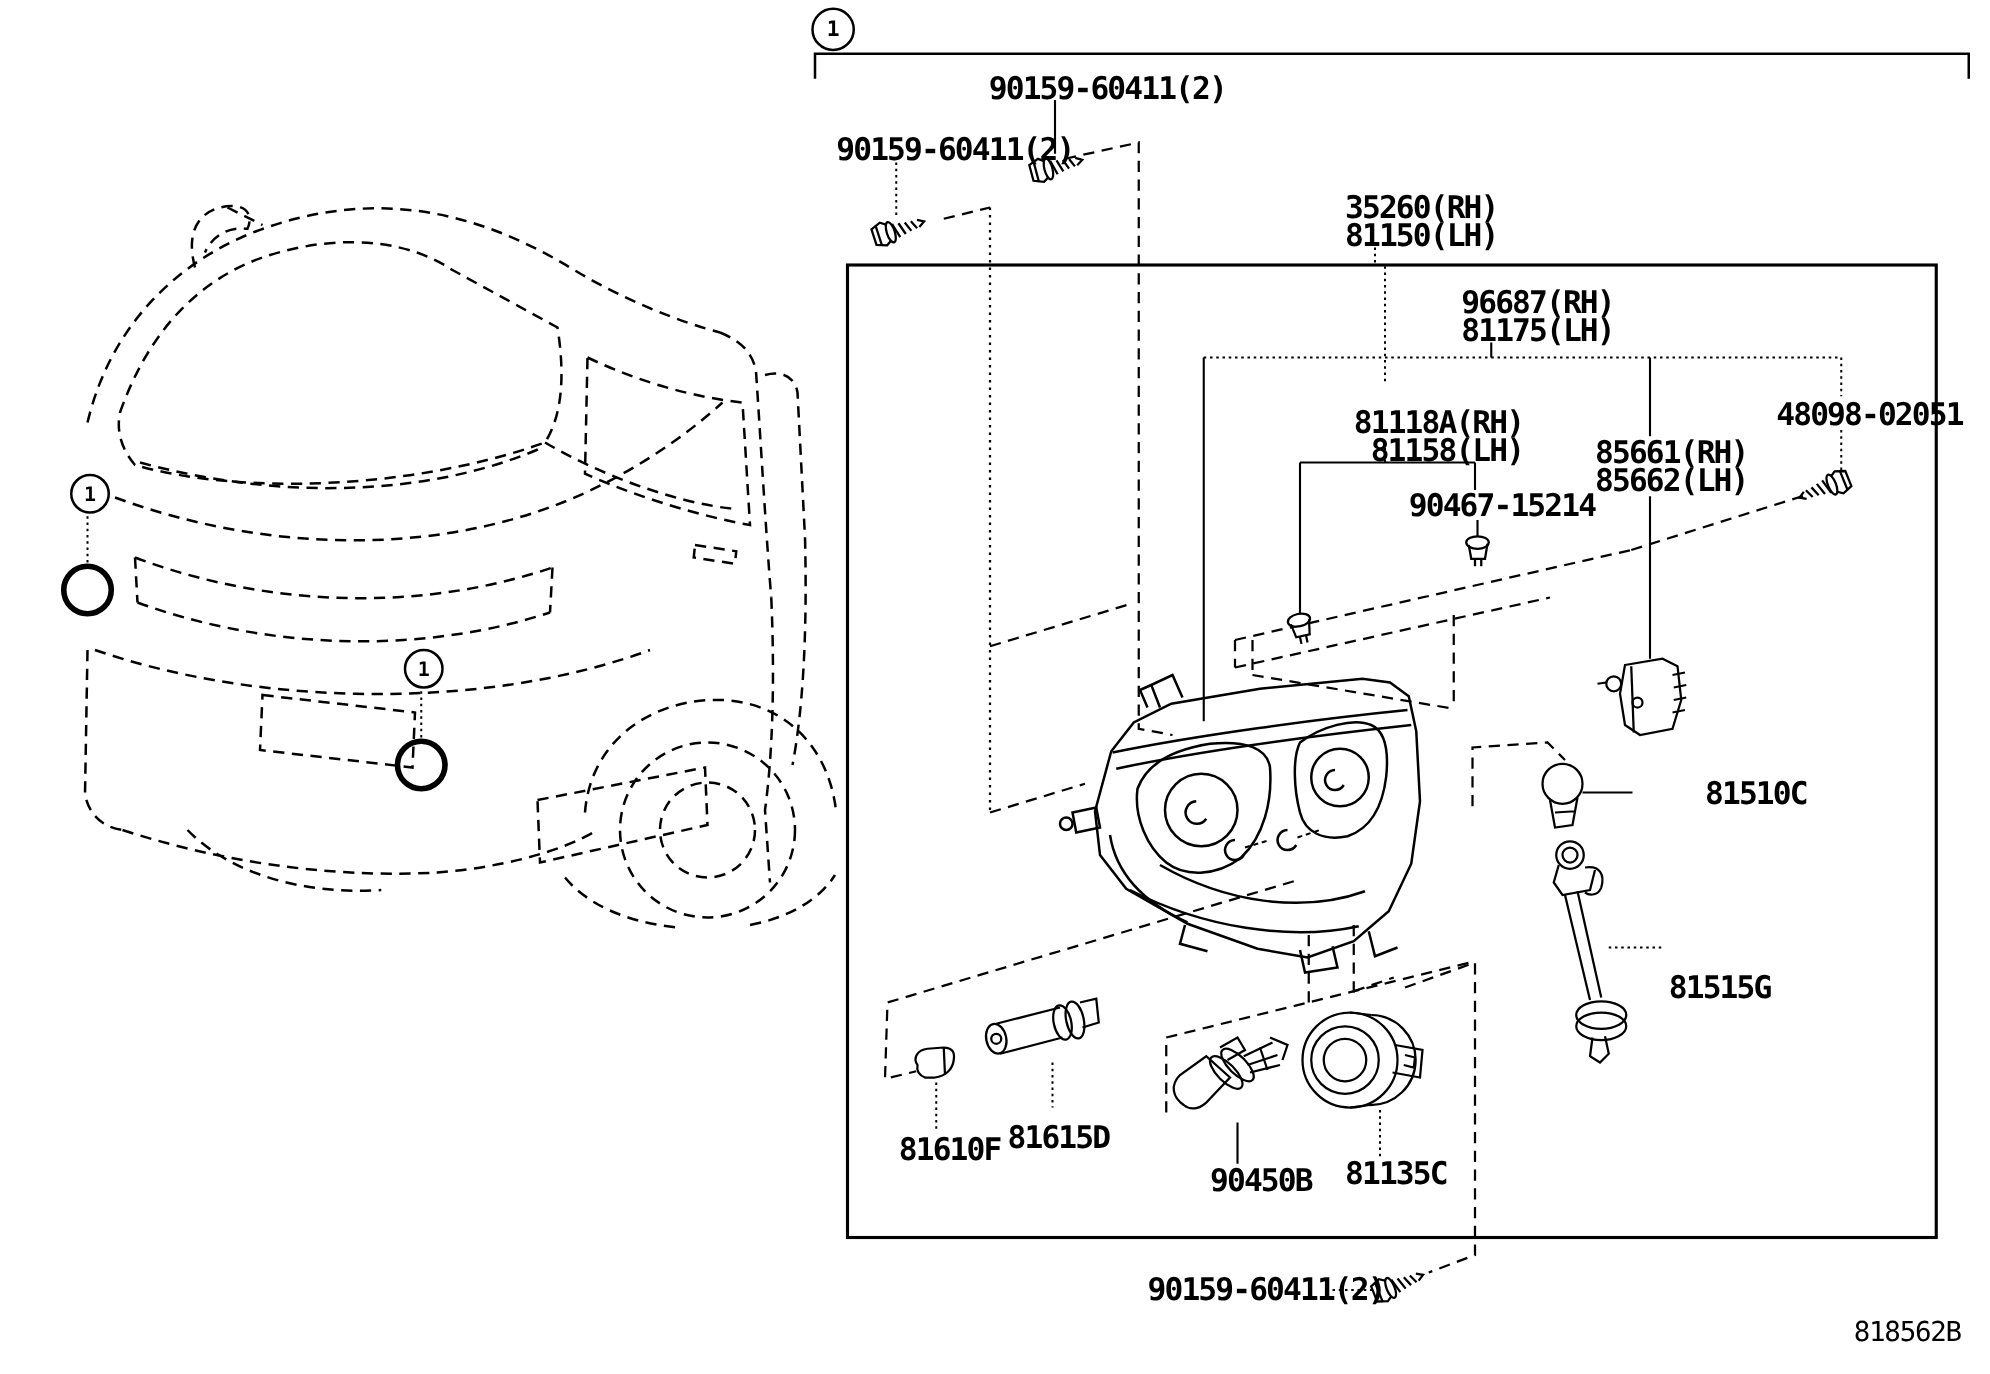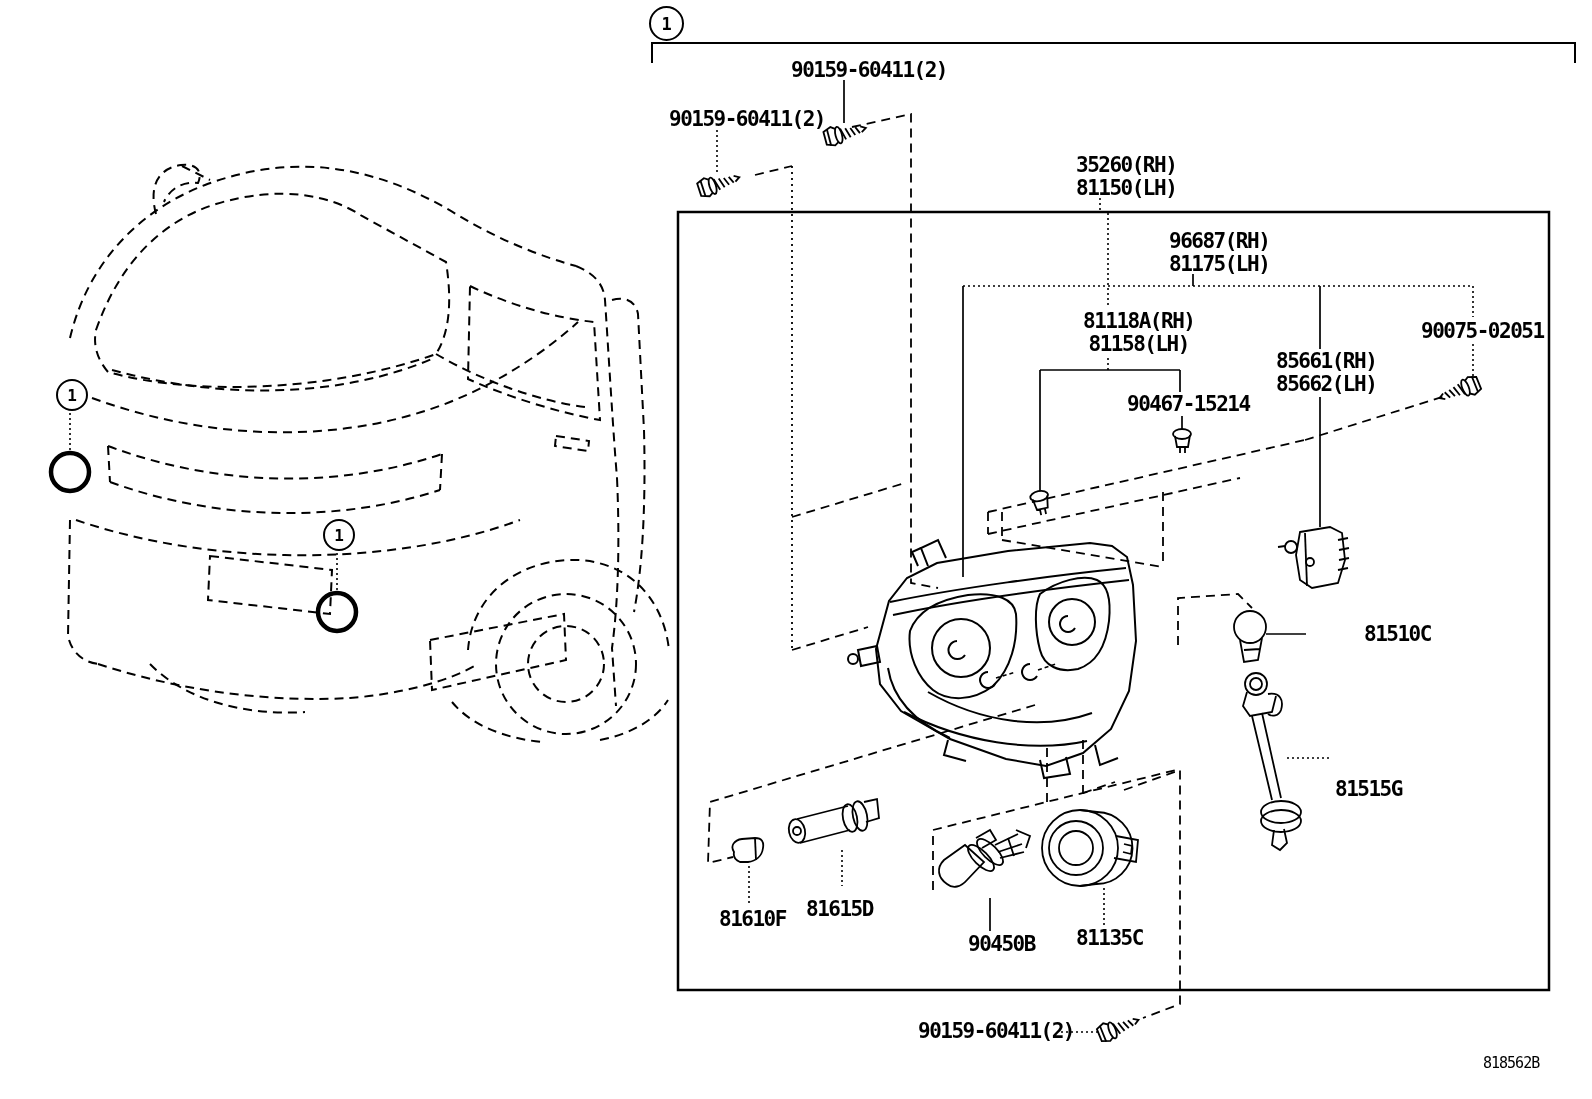--- a/index.html
+++ b/index.html
@@ -2,31 +2,31 @@
 <html><head>
 <meta charset="utf-8">
 <style>
   html,body{margin:0;padding:0;background:#fff;}
   .stage{
     position:relative;width:1592px;height:1099px;background:#ffffff;
     font-family:"DejaVu Sans Mono",monospace;color:#000;overflow:hidden;
   }
   svg.art{position:absolute;left:0;top:0;}
   .lbl{
-    position:absolute;color:#000;font-weight:700;font-size:21px;line-height:23px;
-    letter-spacing:-1.5px;white-space:pre-line;text-align:center;cursor:default;
+    position:absolute;color:#000;font-weight:700;font-size:25px;line-height:23px;
+    letter-spacing:-1.5px;white-space:pre-line;text-align:right;cursor:default;
   }
   .callout{
     position:absolute;width:28px;height:28px;border:2px solid #000;border-radius:50%;
     display:flex;align-items:center;justify-content:center;background:#fff;
     font-size:16px;font-weight:700;letter-spacing:0;
   }
   .callout-lg{width:31px;height:31px;font-size:17px;}
   .figcode{
-    position:absolute;font-size:15px;font-weight:400;letter-spacing:-1px;color:#000;
+    position:absolute;font-size:22px;font-weight:400;letter-spacing:-1px;color:#000;
   }
 </style>
 </head>
 <body>
 
 <div class="stage">
 
 <svg class="art" width="1592" height="1099" viewBox="0 0 1592 1099">
 
   <defs>
@@ -228,23 +228,23 @@
   <div class="callout callout-lg" style="left:649px;top:6px">1</div>
   <div class="callout" style="left:56px;top:379px">1</div>
   <div class="callout" style="left:323px;top:519px">1</div>
 
   <div class="lbl" style="left:791px;top:59px">90159-60411(2)</div>
   <div class="lbl" style="left:669px;top:108px">90159-60411(2)</div>
   <div class="lbl" style="left:1076px;top:154px">35260(RH)
 81150(LH)</div>
   <div class="lbl" style="left:1169px;top:230px">96687(RH)
 81175(LH)</div>
-  <div class="lbl" style="left:1083px;top:310px">81118A(RH)
+  <div class="lbl" style="left:1083px;top:326px">81118A(RH)
 81158(LH)</div>
-  <div class="lbl" style="left:1421px;top:320px">90075-02051</div>
+  <div class="lbl" style="left:1421px;top:320px">48098-02051</div>
   <div class="lbl" style="left:1276px;top:350px">85661(RH)
 85662(LH)</div>
   <div class="lbl" style="left:1127px;top:393px">90467-15214</div>
   <div class="lbl" style="left:1364px;top:623px">81510C</div>
   <div class="lbl" style="left:1335px;top:778px">81515G</div>
   <div class="lbl" style="left:806px;top:898px">81615D</div>
   <div class="lbl" style="left:719px;top:908px">81610F</div>
   <div class="lbl" style="left:968px;top:933px">90450B</div>
   <div class="lbl" style="left:1076px;top:927px">81135C</div>
   <div class="lbl" style="left:918px;top:1020px">90159-60411(2)</div>

